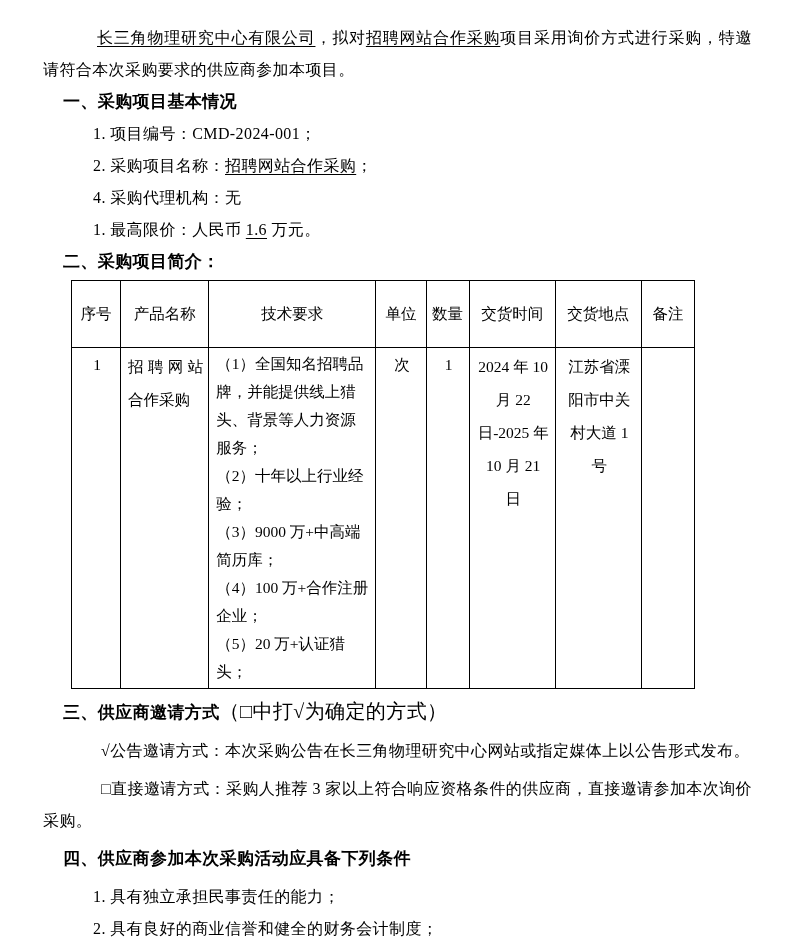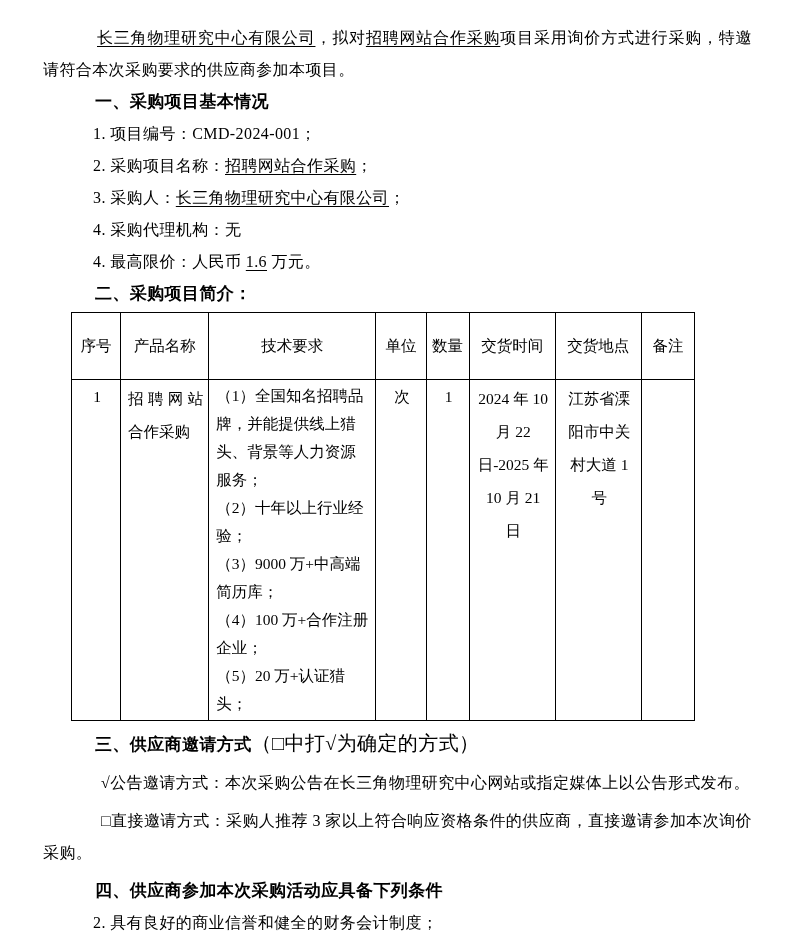--- a/index.html
+++ b/index.html
@@ -14,21 +14,21 @@
     box-sizing:border-box;
     padding:22px 40px 0 43px;
     font-size:16px;
     line-height:32px;
     letter-spacing:0.4px;
   }
   p{margin:0;}
   .para{ text-indent:54px; text-align:justify;}
   .para.opt{ text-indent:58px;}
   .heading{
-    margin:0 0 0 52px;
+    margin:0 0 0 20px;
     font-family:"Liberation Sans","DejaVu Sans",sans-serif;
     font-weight:bold;
     font-size:17px;
     line-height:32px;
   }
   .heading .note{
     font-family:"Liberation Serif","DejaVu Serif",serif;
     font-weight:normal;
     font-size:20px;
   }
@@ -67,23 +67,22 @@
 <body>
 
 <div class="page">
 
   <p class="para"><span class="u">长三角物理研究中心有限公司</span><span>，拟对</span><span class="u">招聘网站合作采购</span><span>项目采用询价方式进行采购，特邀请符合本次采购要求的供应商参加本项目。</span></p>
 
   <h3 class="heading">一、采购项目基本情况</h3>
 
   <div class="item"><span>1. 项目编号：CMD-2024-001；</span></div>
   <div class="item"><span>2. 采购项目名称：</span><span class="u">招聘网站合作采购</span><span>；</span></div>
-  <div class="item"><span>3. 采购人：</span><span class="u">长三角物理研究中心有限公司</span><span>；</span></div>
   <div class="item"><span>4. 采购代理机构：无</span></div>
-  <div class="item"><span>4. 最高限价：人民币 </span><span class="u">1.6</span><span> 万元。</span></div>
+  <div class="item"><span>1. 最高限价：人民币 </span><span class="u">1.6</span><span> 万元。</span></div>
 
   <h3 class="heading">二、采购项目简介：</h3>
 
   <table class="spec">
     <colgroup>
       <col style="width:49px">
         <col style="width:88px">
         <col style="width:167px">
       <col style="width:50px">
         <col style="width:43px">
@@ -123,15 +122,16 @@
     </tbody>
   </table>
 
   <h3 class="heading mt6"><span>三、供应商邀请方式</span><span class="note">（□中打√为确定的方式）</span></h3>
 
   <p class="para opt mt6">√公告邀请方式：本次采购公告在长三角物理研究中心网站或指定媒体上以公告形式发布。</p>
   <p class="para opt mt6">□直接邀请方式：采购人推荐 3 家以上符合响应资格条件的供应商，直接邀请参加本次询价采购。</p>
 
   <h3 class="heading mt6">四、供应商参加本次采购活动应具备下列条件</h3>
 
+  <div class="item mt6">1. 具有独立承担民事责任的能力；</div>
   <div class="item">2. 具有良好的商业信誉和健全的财务会计制度；</div>
 
 </div>
 
 </body></html>

